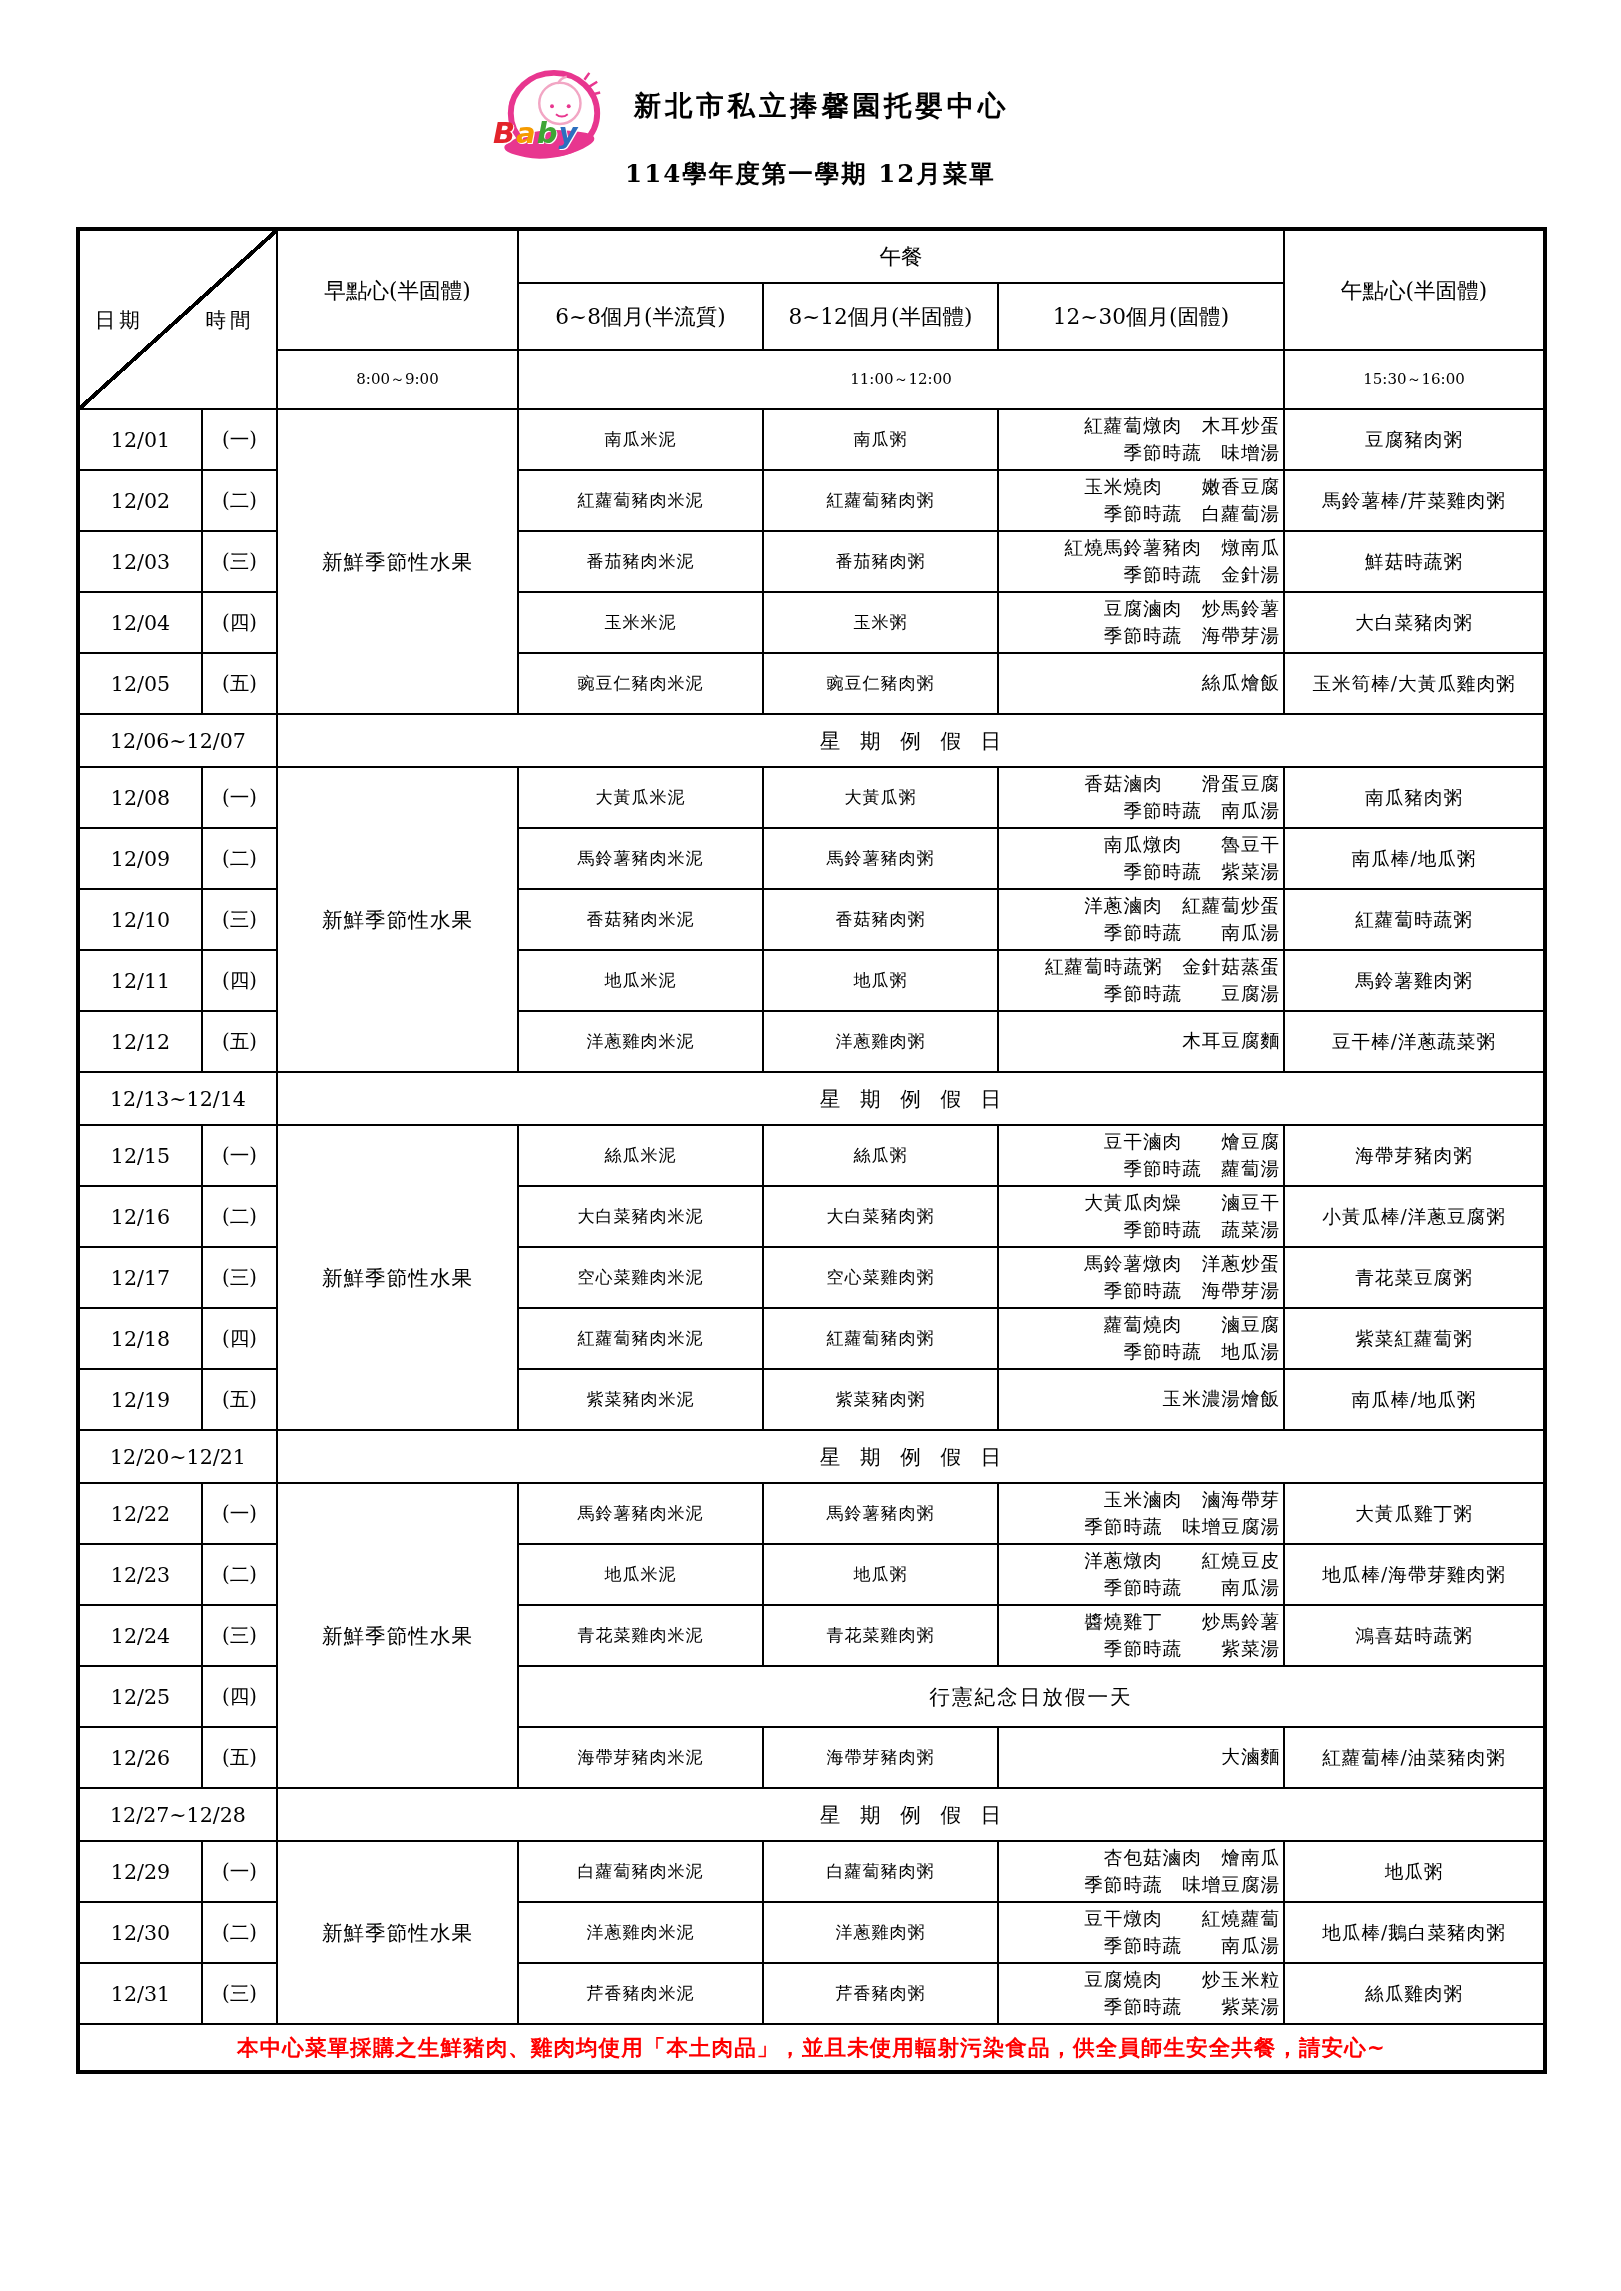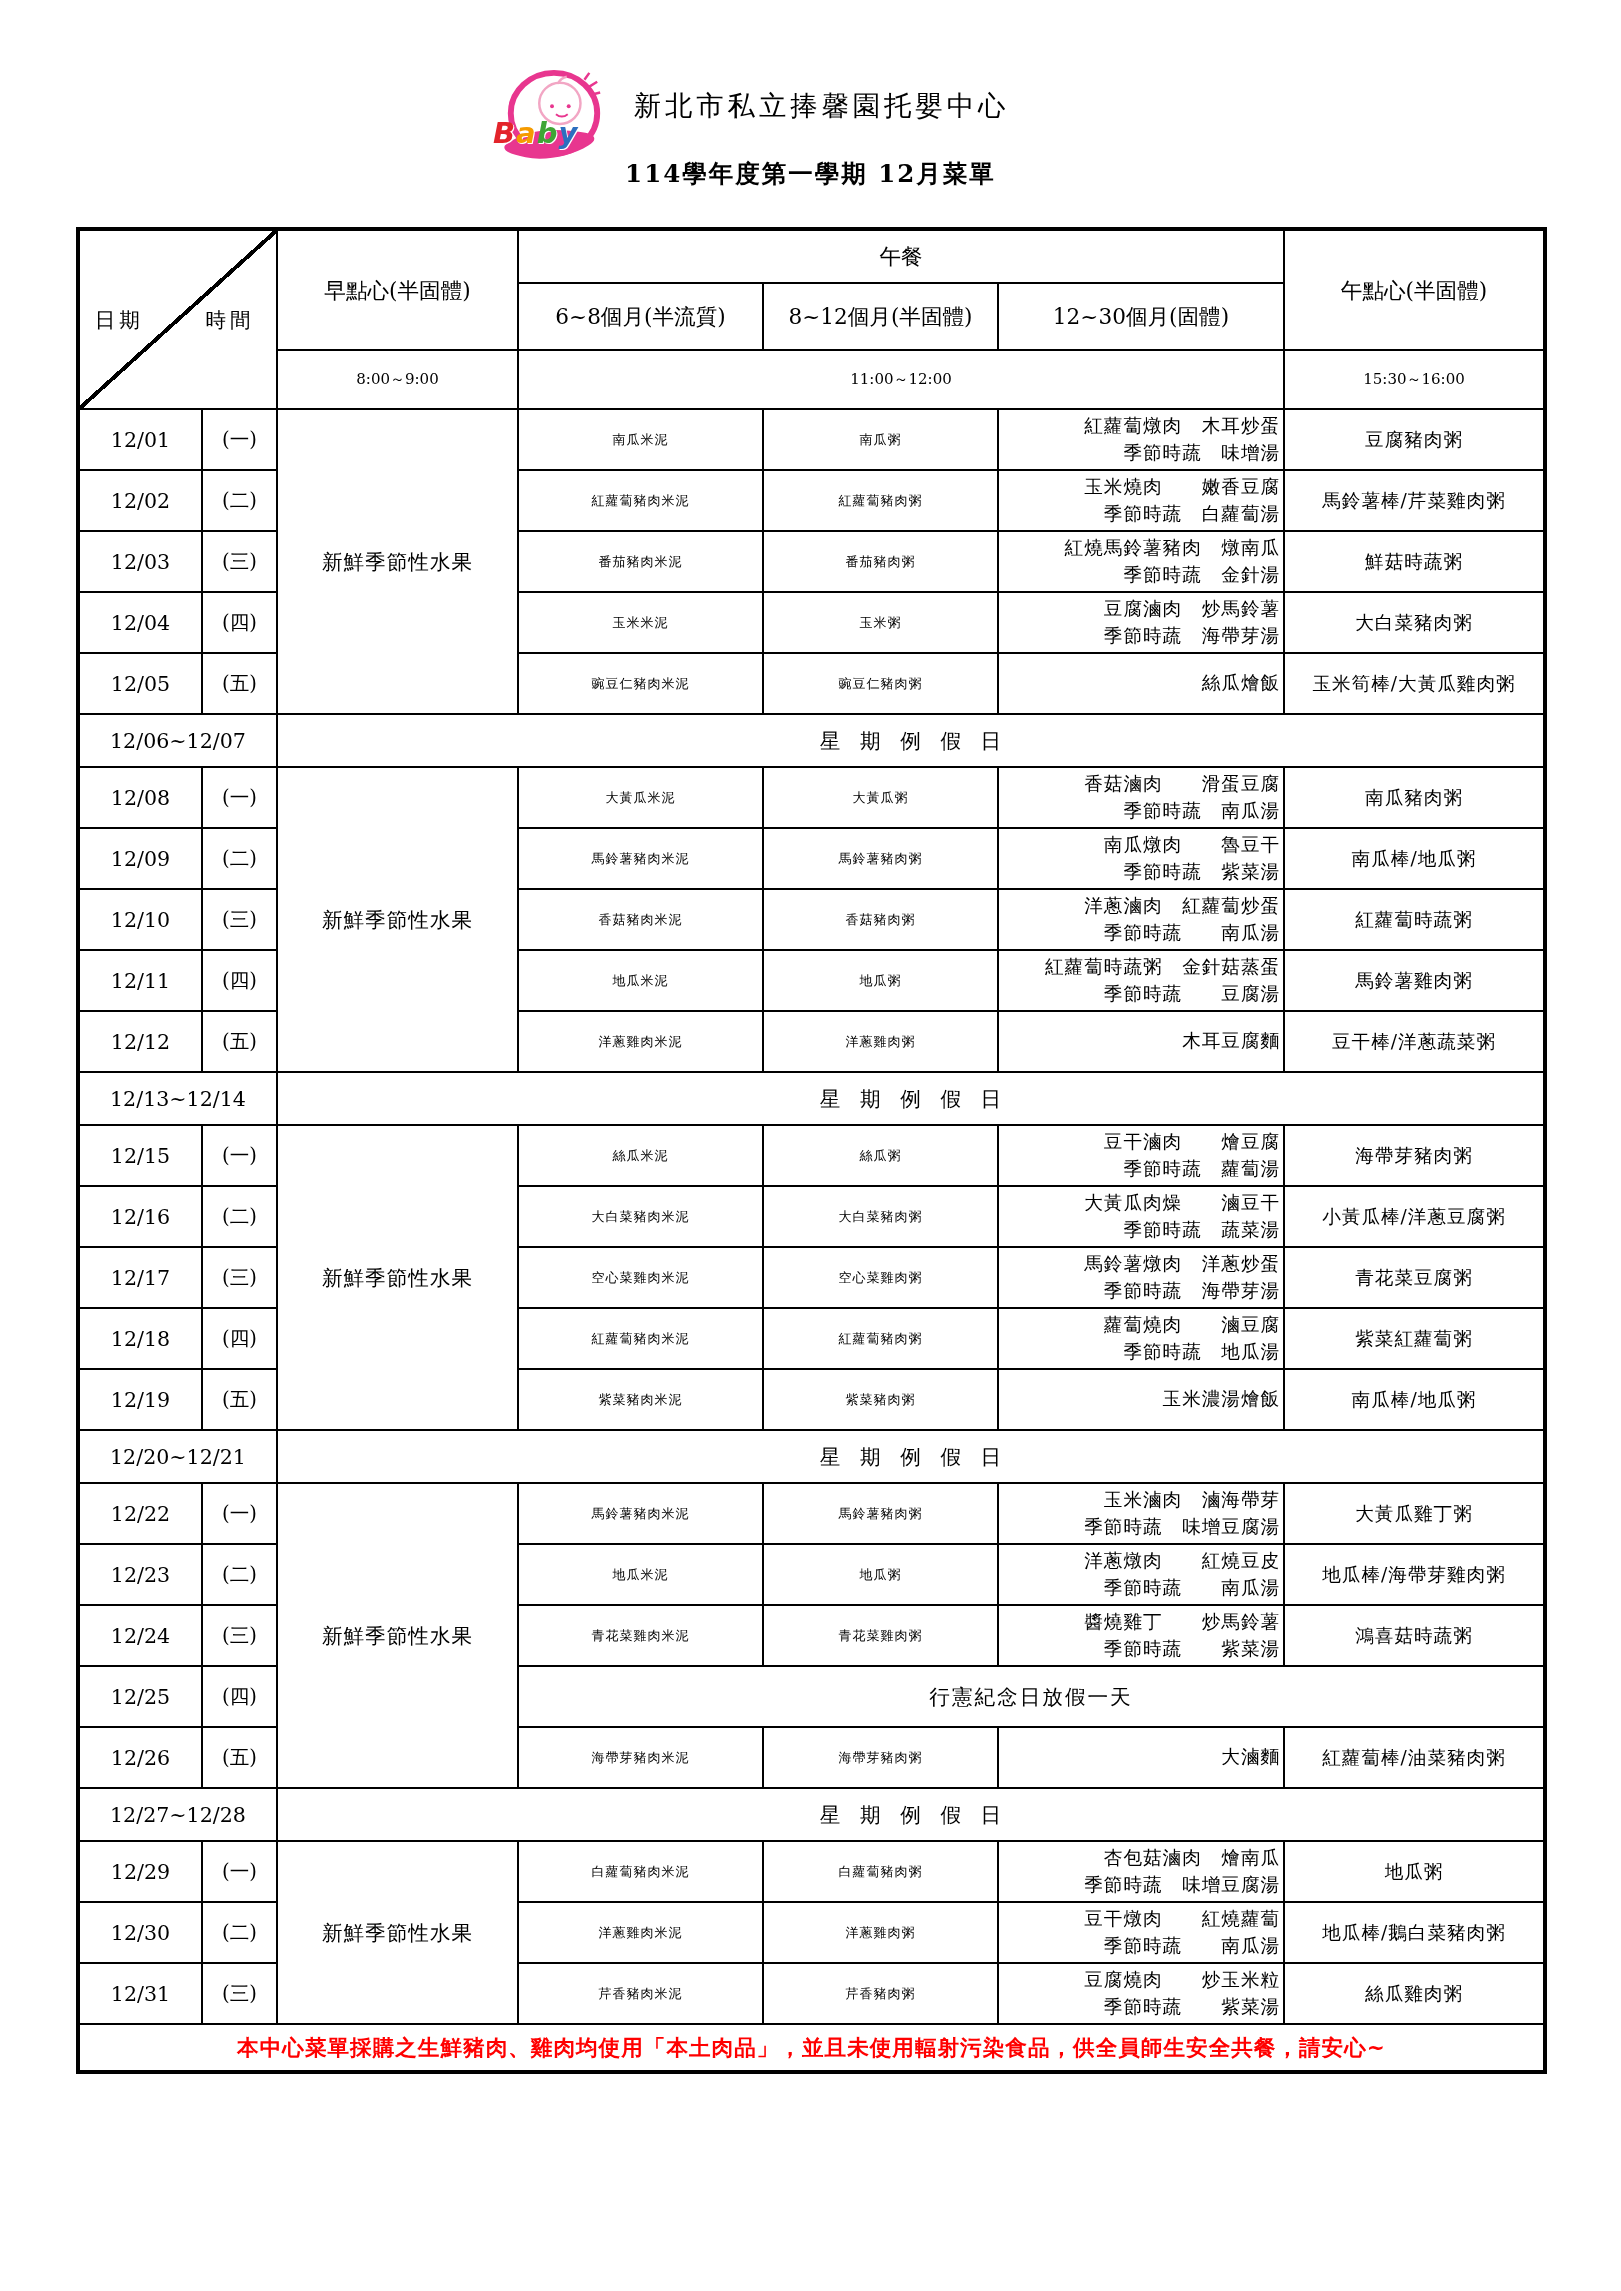--- a/index.html
+++ b/index.html
@@ -6,21 +6,21 @@
   body{
     width:1621px;height:2292px;background:#ffffff;position:relative;
     font-family:"DejaVu Serif","Liberation Serif",serif;color:#000;
   }
   
   .logo{position:absolute;top:67px;left:493px;width:120px;height:110px;}
   .logo svg{position:absolute;inset:0;}
   .logo-word{position:absolute;top:49px;left:0px;font-family:"DejaVu Sans","Liberation Sans",sans-serif;
     font-style:italic;font-weight:bold;font-size:29px;letter-spacing:1px;text-shadow:1px 1px 0 #fff;}
   .page-title{position:absolute;top:88px;left:0;right:0;text-align:center;
-    font-size:27.4px;font-weight:normal;letter-spacing:3.9px;padding-left:22px;}
+    font-size:27.4px;font-weight:bold;letter-spacing:3.9px;padding-left:22px;}
   .page-subtitle{position:absolute;top:157px;left:0;right:0;text-align:center;
     font-size:24.5px;font-weight:bold;letter-spacing:2px;}
   
   table.menu{position:absolute;top:227px;left:76px;width:1468px;
     border-collapse:collapse;table-layout:fixed;border:4.9px solid #000;}
   td{border:2.9px solid #000;text-align:center;vertical-align:middle;padding:0 2.9px;overflow:hidden;}
   .hrow-a td{height:51px;}
   .hrow-b td{height:65px;}
   .hrow-c td{height:57px;}
   .head-cell{font-size:21.6px;}
@@ -30,21 +30,21 @@
       transparent calc(50% - 2px), #000 calc(50% - 2px),
       #000 calc(50% + 2px), transparent calc(50% + 2px));}
   .corner-date{position:absolute;left:14.7px;top:50%;transform:translateY(-50%);font-size:20.6px;letter-spacing:3.9px;}
   .corner-time{position:absolute;right:21.6px;top:50%;transform:translateY(-50%);font-size:20.6px;letter-spacing:3.9px;margin-left:36px;}
   tr.day-row td, tr.holiday-row td{height:59px;}
   tr.weekend-row td{height:51px;}
   tr.note-row td{height:45px;}
   .date-cell{font-size:20.6px;}
   .weekday-cell{font-size:19.6px;}
   .morning-snack-cell{font-size:20.6px;letter-spacing:1px;}
-  .lunch-6-8-cell,.lunch-8-12-cell{font-size:13px;letter-spacing:1px;}
+  .lunch-6-8-cell,.lunch-8-12-cell{font-size:17px;letter-spacing:1px;}
   .lunch-12-30-cell{font-size:18.6px;line-height:1.45;letter-spacing:1px;text-align:right;}
   .afternoon-snack-cell{font-size:18.6px;letter-spacing:1px;}
   .weekend-date-cell{font-size:20.6px;}
   .weekend-label-cell{font-size:20.6px;letter-spacing:19.6px;text-indent:19.6px;}
   .holiday-cell{font-size:20.6px;letter-spacing:2px;}
   .footer-note-cell{color:#ff0000;font-weight:bold;font-size:21.6px;letter-spacing:1px;}
 </style>
 </head>
 <body>
 

